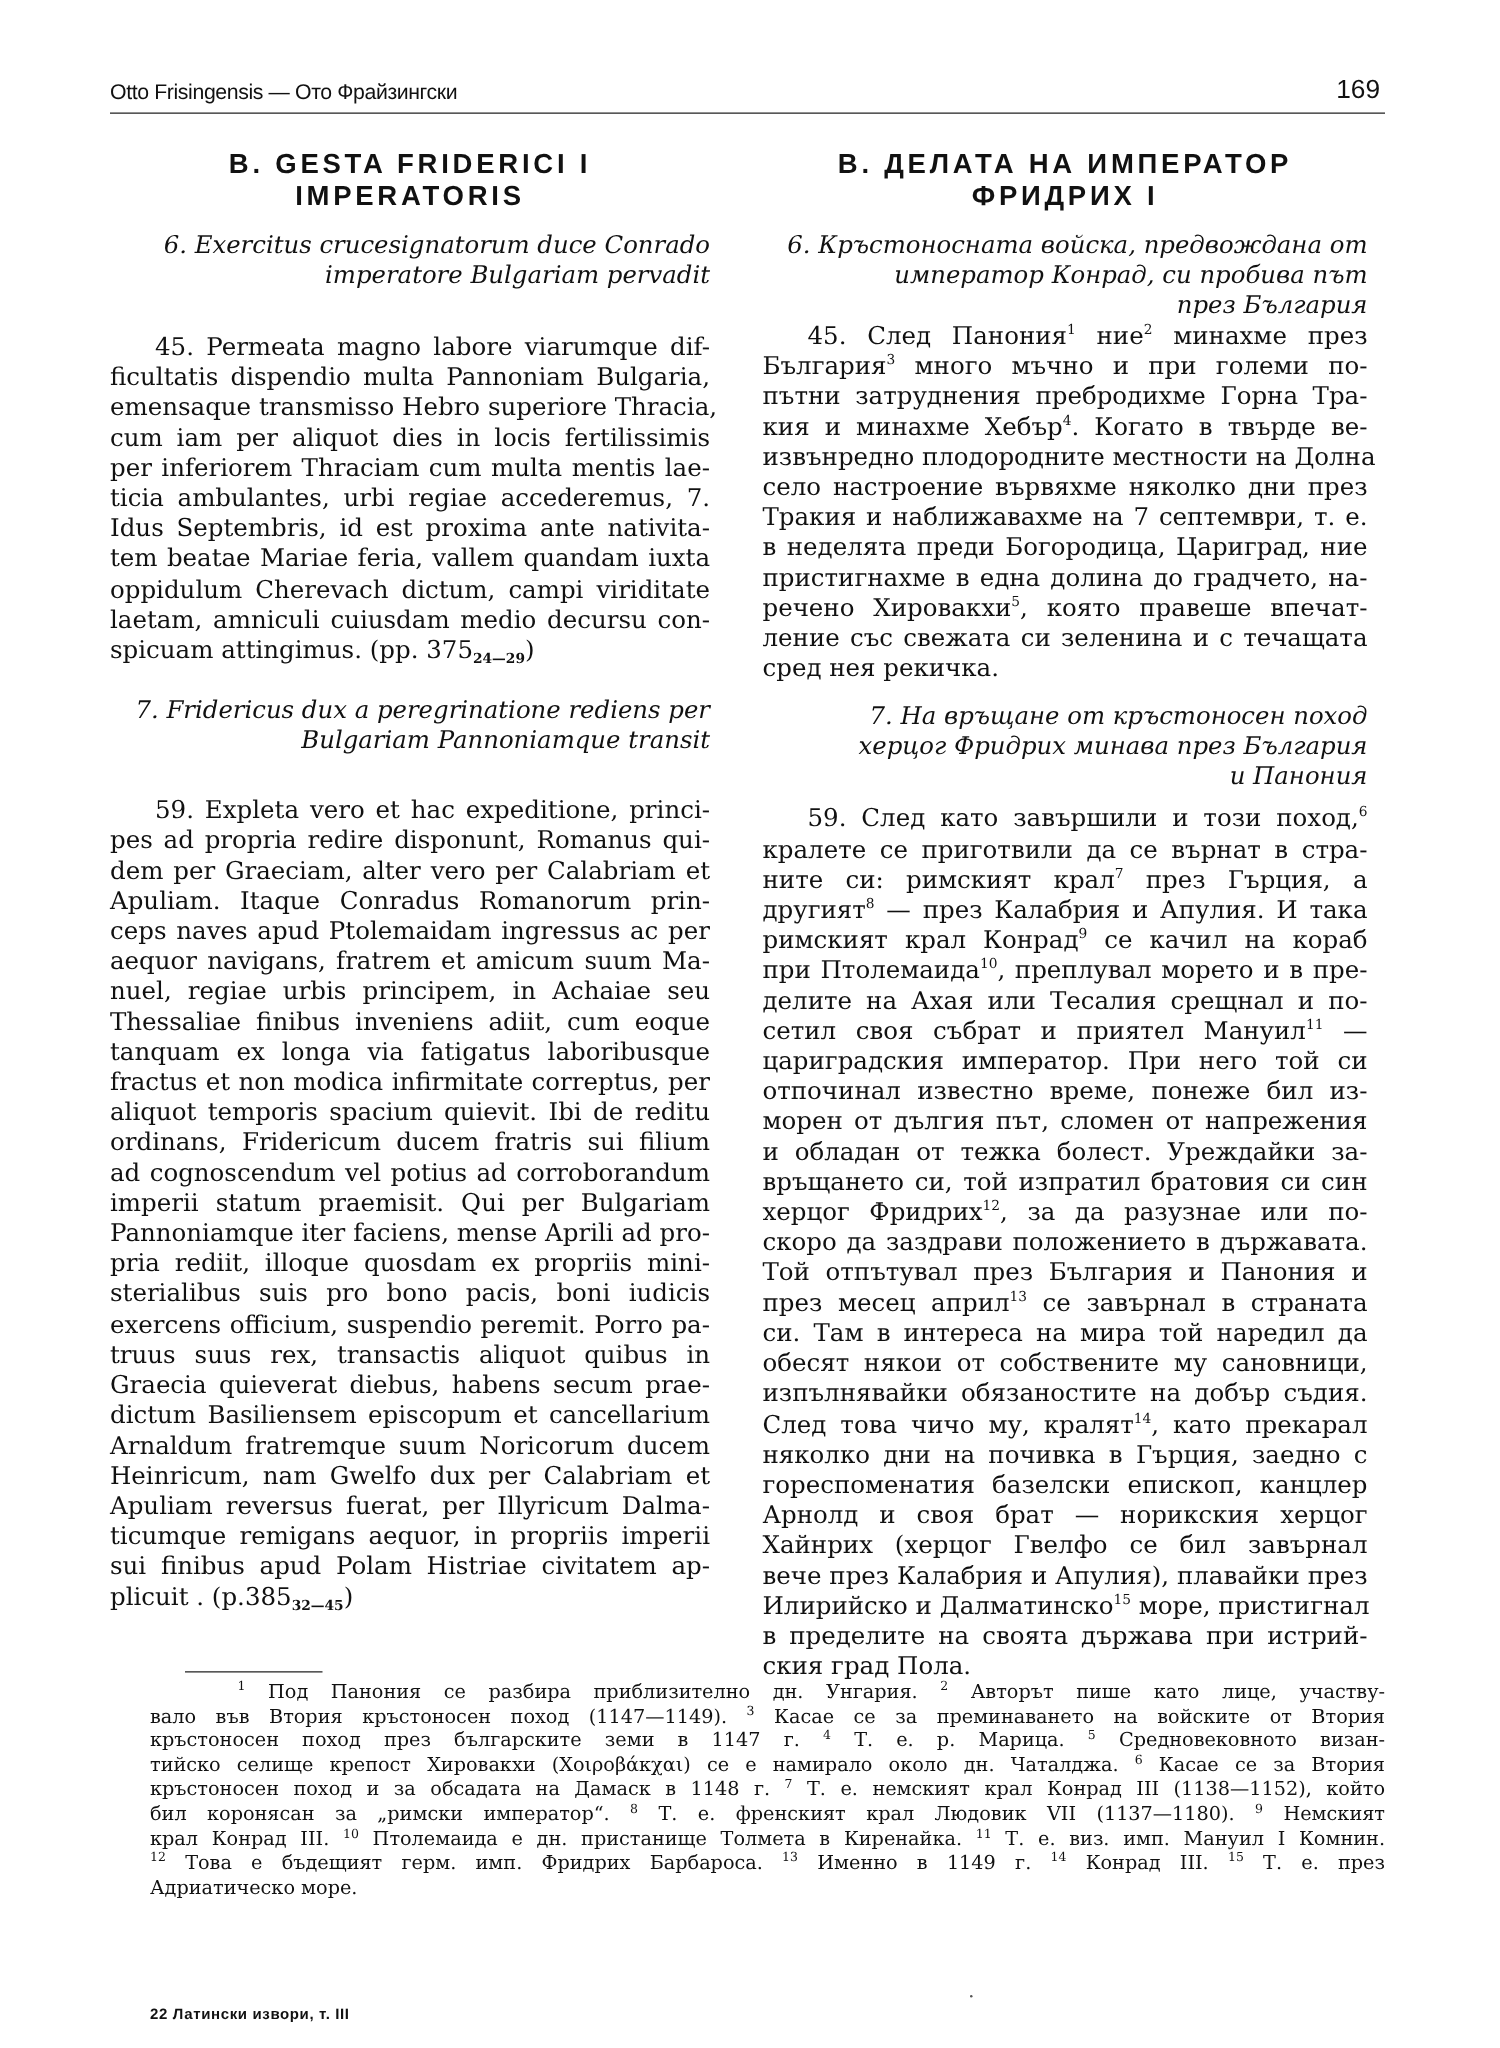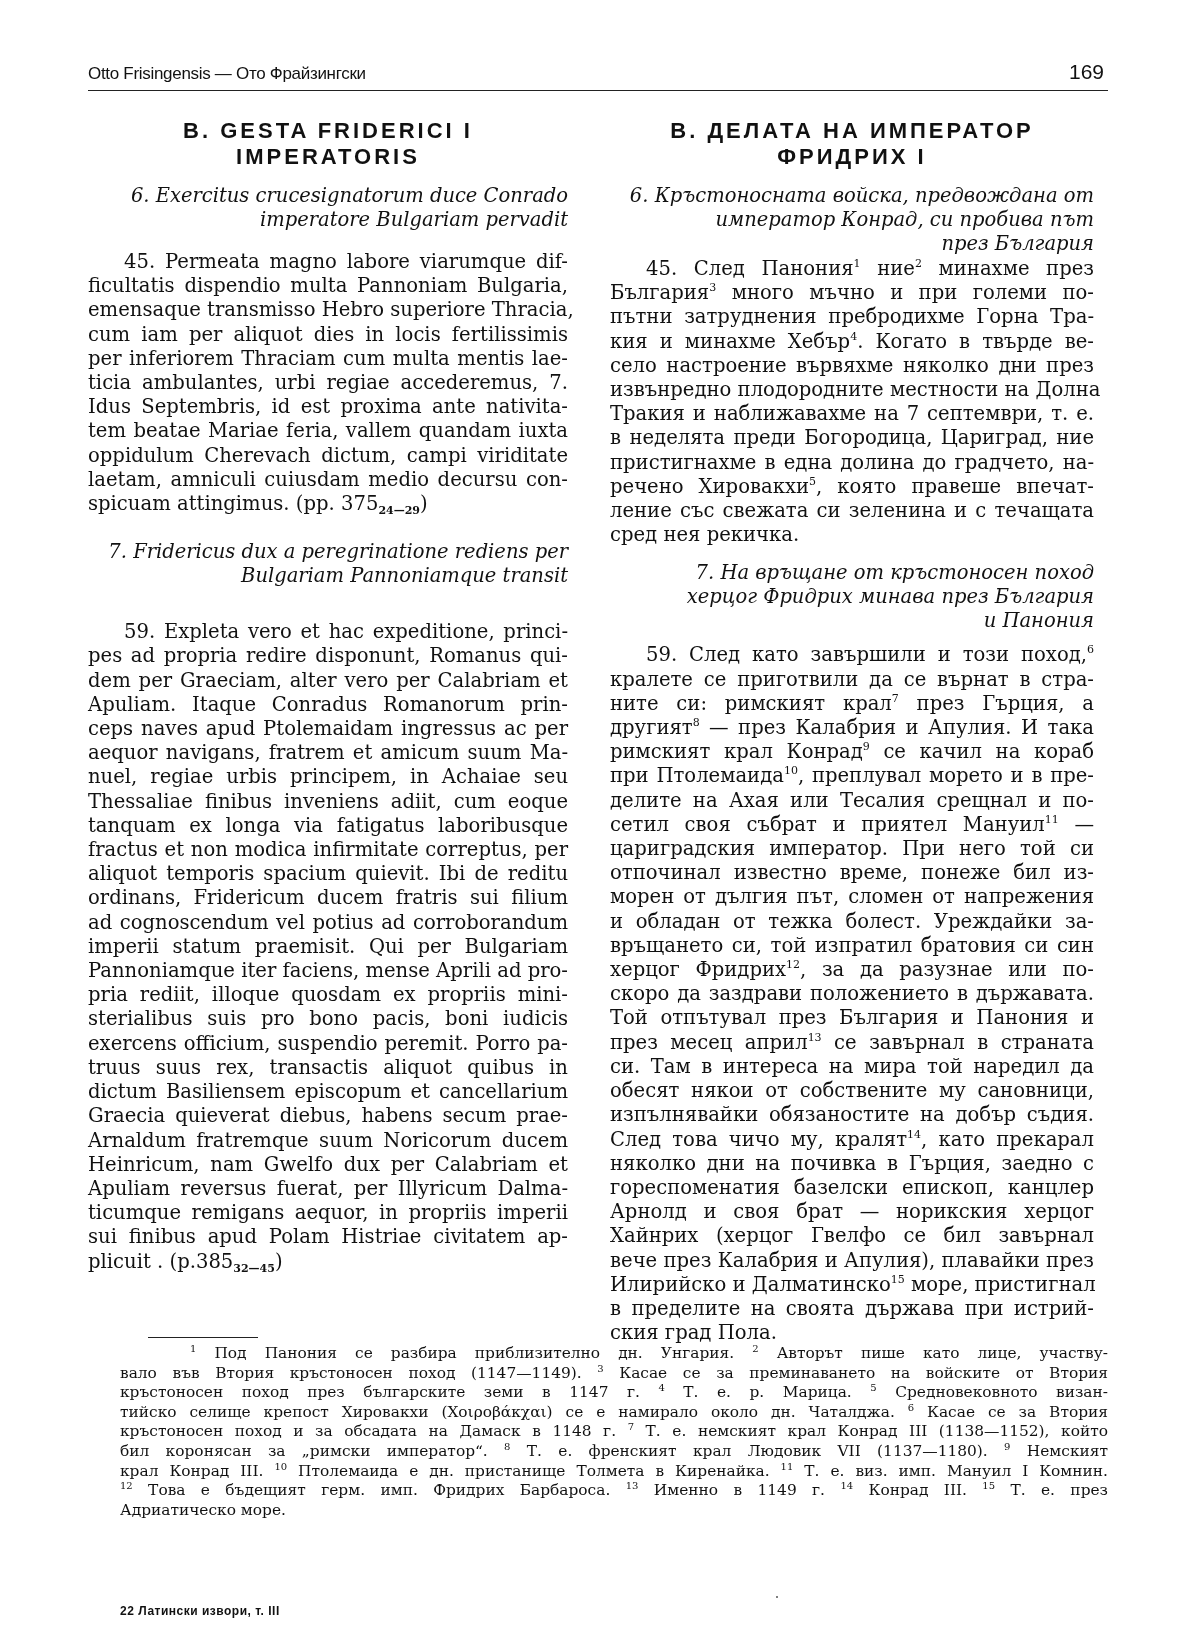--- a/index.html
+++ b/index.html
@@ -45,21 +45,21 @@
 
     <div class="col left">
       <h2 class="sechead">
         <div>B. GESTA FRIDERICI I</div>
         <div>IMPERATORIS</div>
       </h2>
       <div class="subhead">
         <div>6. Exercitus  crucesignatorum  duce  Conrado</div>
         <div>imperatore  Bulgariam  pervadit</div>
       </div>
-      <div class="para" style="margin-top:18px" id="lat45">
+      <div class="para" style="margin-top:34px" id="lat45">
           <span class="line indent">45. Permeata  magno labore  viarumque  dif-</span>
           <span class="line ">ficultatis dispendio  multa  Pannoniam  Bulgaria,</span>
           <span class="line ">emensaque  transmisso  Hebro superiore  Thracia,</span>
           <span class="line ">cum iam per  aliquot  dies in locis  fertilissimis</span>
           <span class="line ">per  inferiorem  Thraciam  cum  multa mentis  lae-</span>
           <span class="line ">ticia  ambulantes,  urbi  regiae  accederemus,  7.</span>
           <span class="line ">Idus  Septembris,  id  est  proxima  ante  nativita-</span>
           <span class="line ">tem  beatae  Mariae feria, vallem quandam  iuxta</span>
           <span class="line ">oppidulum  Cherevach  dictum,  campi  viriditate</span>
           <span class="line ">laetam,  amniculi  cuiusdam  medio  decursu  con-</span>
@@ -83,22 +83,22 @@
           <span class="line ">fractus  et  non  modica infirmitate  correptus, per</span>
           <span class="line ">aliquot  temporis  spacium  quievit.  Ibi  de  reditu</span>
           <span class="line ">ordinans,  Fridericum  ducem  fratris  sui  filium</span>
           <span class="line ">ad  cognoscendum  vel  potius ad  corroborandum</span>
           <span class="line ">imperii  statum  praemisit.  Qui  per  Bulgariam</span>
           <span class="line ">Pannoniamque  iter  faciens,  mense Aprili  ad pro-</span>
           <span class="line ">pria  rediit,  illoque  quosdam  ex  propriis  mini-</span>
           <span class="line ">sterialibus  suis  pro  bono  pacis,  boni  iudicis</span>
           <span class="line ">exercens  officium,  suspendio  peremit.  Porro  pa-</span>
           <span class="line ">truus  suus  rex,  transactis  aliquot  quibus  in</span>
+          <span class="line ">Graecia  quieverat  diebus,  habens  secum  prae-</span>
           <span class="line ">dictum  Basiliensem  episcopum  et  cancellarium</span>
-          <span class="line ">Graecia  quieverat  diebus,  habens  secum  prae-</span>
           <span class="line ">Arnaldum  fratremque  suum  Noricorum  ducem</span>
           <span class="line ">Heinricum,  nam  Gwelfo  dux  per  Calabriam  et</span>
           <span class="line ">Apuliam  reversus  fuerat,  per  Illyricum  Dalma-</span>
           <span class="line ">ticumque  remigans  aequor,  in  propriis  imperii</span>
           <span class="line ">sui  finibus  apud  Polam  Histriae  civitatem  ap-</span>
           <span class="line last">plicuit .  (p.385<sub>32—45</sub>)</span>
         </div>
     </div>
 
     <div class="col right">
@@ -109,22 +109,22 @@
       <div class="subhead">
         <div>6. Кръстоносната войска, предвождана от</div>
         <div>император Конрад, си пробива път</div>
         <div>през България</div>
       </div>
       <div class="para" style="margin-top:1px" id="bg45">
           <span class="line indent ">45.  След  Панония<sup>1</sup>  ние<sup>2</sup>  минахме  през</span>
           <span class="line ">България<sup>3</sup>  много  мъчно  и  при  големи  по-</span>
           <span class="line ">пътни  затруднения  пребродихме  Горна  Тра-</span>
           <span class="line ">кия  и  минахме  Хебър<sup>4</sup>.  Когато  в  твърде  ве-</span>
+          <span class="line ">извънредно  плодородните  местности  на  Долна</span>
           <span class="line ">село  настроение  вървяхме  няколко  дни  през</span>
-          <span class="line ">извънредно  плодородните  местности  на  Долна</span>
           <span class="line ">Тракия  и  наближавахме  на 7  септември,  т.  е.</span>
           <span class="line ">в  неделята  преди  Богородица,  Цариград,  ние</span>
           <span class="line ">пристигнахме  в  една  долина  до  градчето,  на-</span>
           <span class="line ">речено  Хировакхи<sup>5</sup>,  която  правеше  впечат-</span>
           <span class="line ">ление  със  свежата  си  зеленина и  с  течащата</span>
           <span class="line last">сред  нея  рекичка.</span>
         </div>
 
       <div class="subhead" style="margin-top:14px">
         <div>7. На връщане от кръстоносен поход</div>

